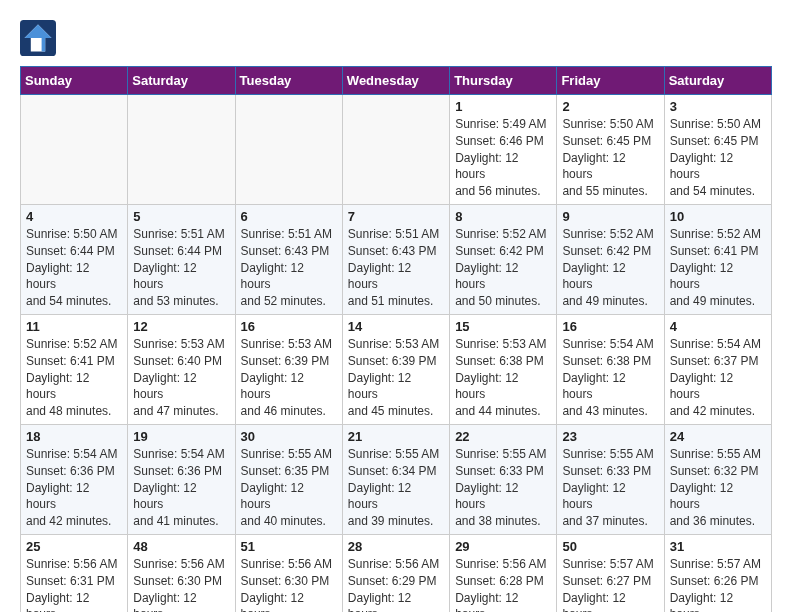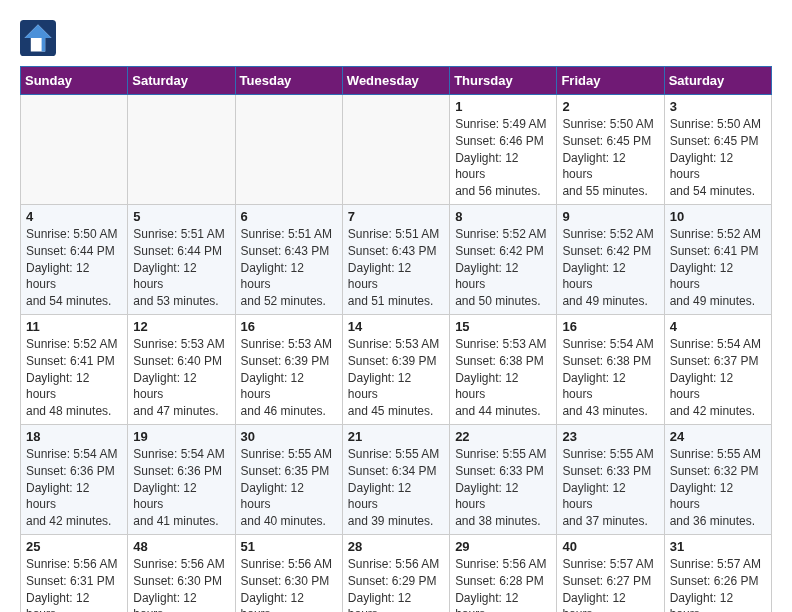--- a/index.html
+++ b/index.html
@@ -331,21 +331,21 @@
 and 32 minutes.</div>
         </td>
         <td>
           <span class="day-num">29</span>
           <div class="day-info" style="white-space: pre-line;">Sunrise: 5:56 AM
 Sunset: 6:28 PM
 Daylight: 12 hours
 and 31 minutes.</div>
         </td>
         <td>
-          <span class="day-num">40</span>
+          <span class="day-num">50</span>
           <div class="day-info" style="white-space: pre-line;">Sunrise: 5:57 AM
 Sunset: 6:27 PM
 Daylight: 12 hours
 and 30 minutes.</div>
         </td>
         <td>
           <span class="day-num">31</span>
           <div class="day-info" style="white-space: pre-line;">Sunrise: 5:57 AM
 Sunset: 6:26 PM
 Daylight: 12 hours

